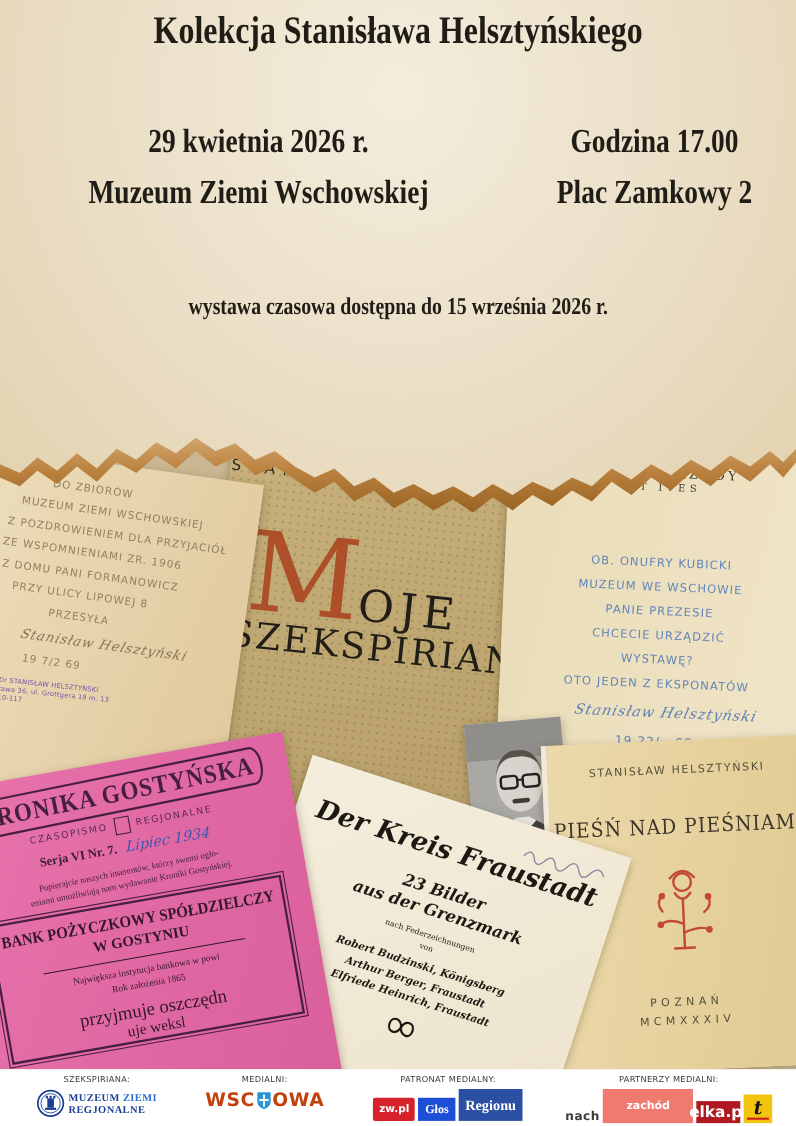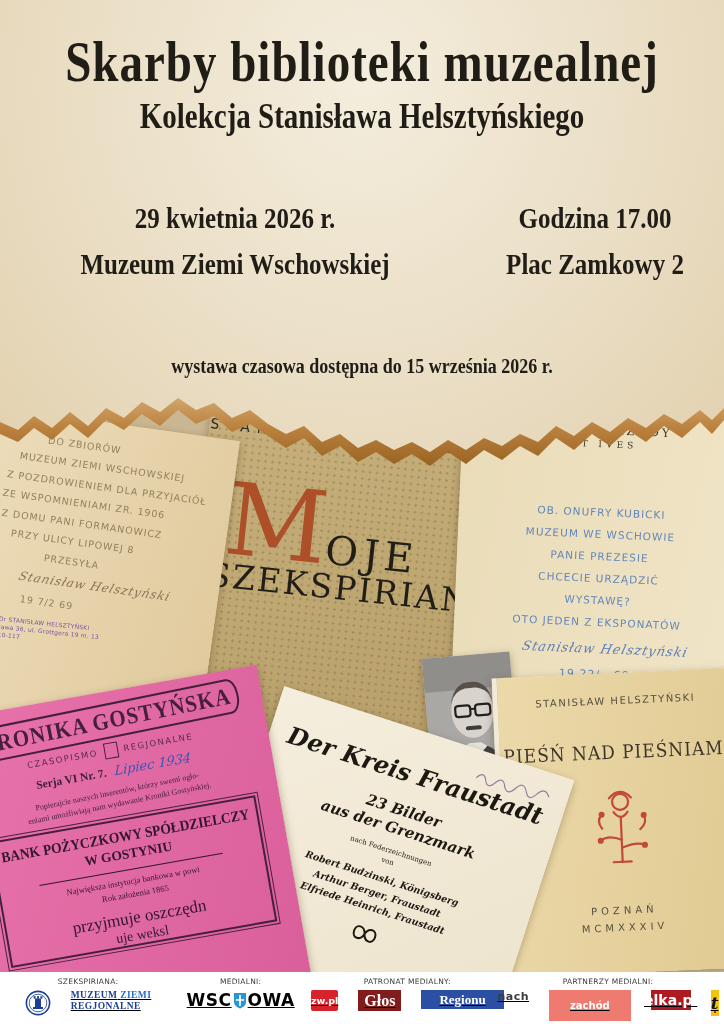--- a/index.html
+++ b/index.html
@@ -116,28 +116,28 @@
   .det-right{width:250px;}
   .det{font-size:25px;font-weight:bold;line-height:1.82;}
   .h-note{margin-top:70px;font-size:18px;font-weight:bold;}
 
   
   .footer{position:absolute;left:0;bottom:0;width:724px;height:52px;background:#ffffff;z-index:20;
           display:flex;justify-content:space-between;padding:5px 12px 0;box-sizing:border-box;
           font-family:"DejaVu Sans",sans-serif;}
   .fgroup{text-align:center;}
   .flabel{font-size:7.5px;color:#3a3a3a;letter-spacing:.3px;}
-  .frow{margin-top:4px;display:flex;align-items:flex-start;justify-content:center;gap:20px;text-decoration:underline;}
+  .frow{margin-top:4px;display:flex;align-items:flex-end;justify-content:center;gap:3px;}
   .mus-text{text-align:left;font-family:"Liberation Serif",serif;font-weight:bold;font-size:9.5px;line-height:1.15;letter-spacing:.4px;}
   .navy{color:#1c3f94;} .roy{color:#2a6bd0;}
-  .wsch{font-size:17px;font-weight:bold;color:#000000;letter-spacing:.5px;display:flex;align-items:center;gap:1px;}
+  .wsch{font-size:17px;font-weight:bold;color:#c2410c;letter-spacing:.5px;display:flex;align-items:center;gap:1px;}
   .box{color:#fff;font-weight:bold;display:flex;align-items:center;justify-content:center;}
   .zwpl{background:#d6232b;width:38px;height:21px;font-size:9.5px;border-radius:2px;}
-  .glos{background:#7f1d1d;height:21px;padding:0 6px;font-size:16px;font-family:"Liberation Serif",serif;}
-  .regionu{background:#2b4fa2;height:19px;padding:0 18px;font-size:13px;font-family:"Liberation Serif",serif;}
+  .glos{background:#1d4ed8;height:21px;padding:0 6px;font-size:11px;font-family:"Liberation Serif",serif;}
+  .regionu{background:#2b4fa2;height:29px;padding:0 6px;font-size:13px;font-family:"Liberation Serif",serif;}
   .radio-word{color:#3c3c3c;font-weight:bold;font-size:11px;letter-spacing:.5px;}
   .zachod{background:#ef7a70;height:31px;padding:0 21px;font-size:10px;}
   .elka{background:#ae1a20;width:40px;height:20px;font-size:14px;}
   .ylogo{background:#f2c40f;width:26px;height:26px;color:#151515;font-family:"DejaVu Serif",serif;
          font-style:italic;font-weight:bold;font-size:17px;position:relative;}
   .ylogo i{position:absolute;left:3px;right:3px;bottom:3px;height:2px;background:#c22;}
 </style>
 </head>
 <body>
 
@@ -282,23 +282,20 @@
         <div class="b3">Rok założenia 1865</div>
         <div class="b5">przyjmuje oszczędn</div>
         <div class="b6">uje weksl</div>
       </div>
     </div>
 
   </div>
 
   <div class="tear-shadow"></div>
   <div class="parchment">
-    <div class="h-title">
-      <span class="tall">Skarby biblioteki muzealnej</span>
-    </div>
     <div class="h-sub">
       <span class="tall">Kolekcja Stanisława Helsztyńskiego</span>
     </div>
     <div class="details">
       <div class="det-left">
         <div class="det"><span class="tall">29 kwietnia 2026 r.</span></div>
         <div class="det"><span class="tall">Muzeum Ziemi Wschowskiej</span></div>
       </div>
       <div class="det-right">
         <div class="det"><span class="tall">Godzina 17.00</span></div>

